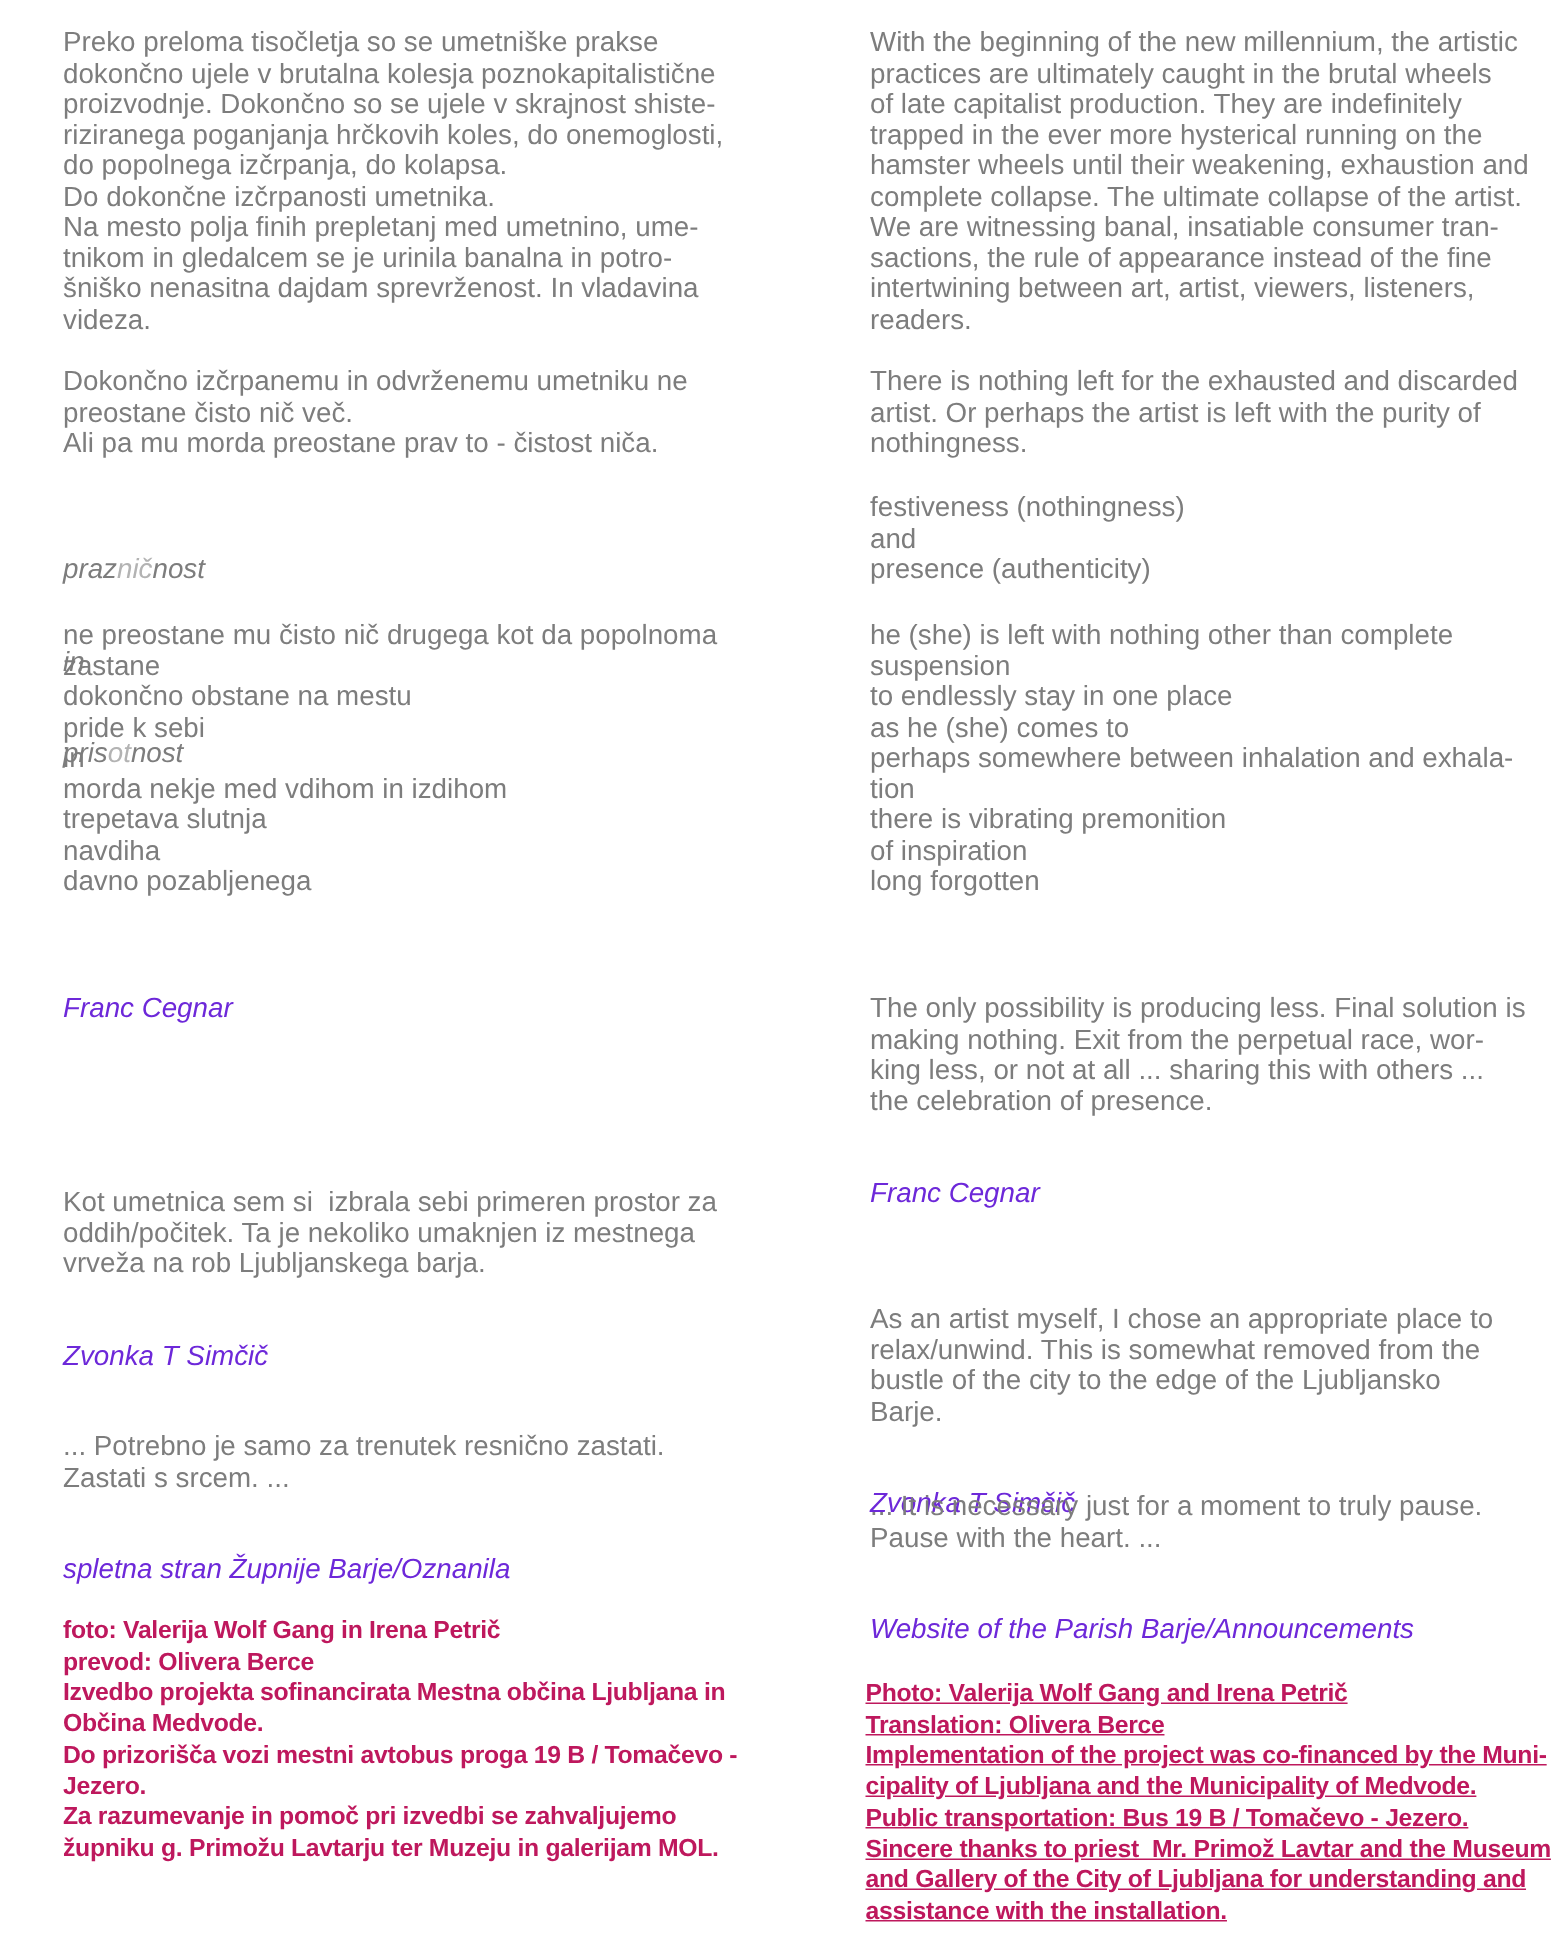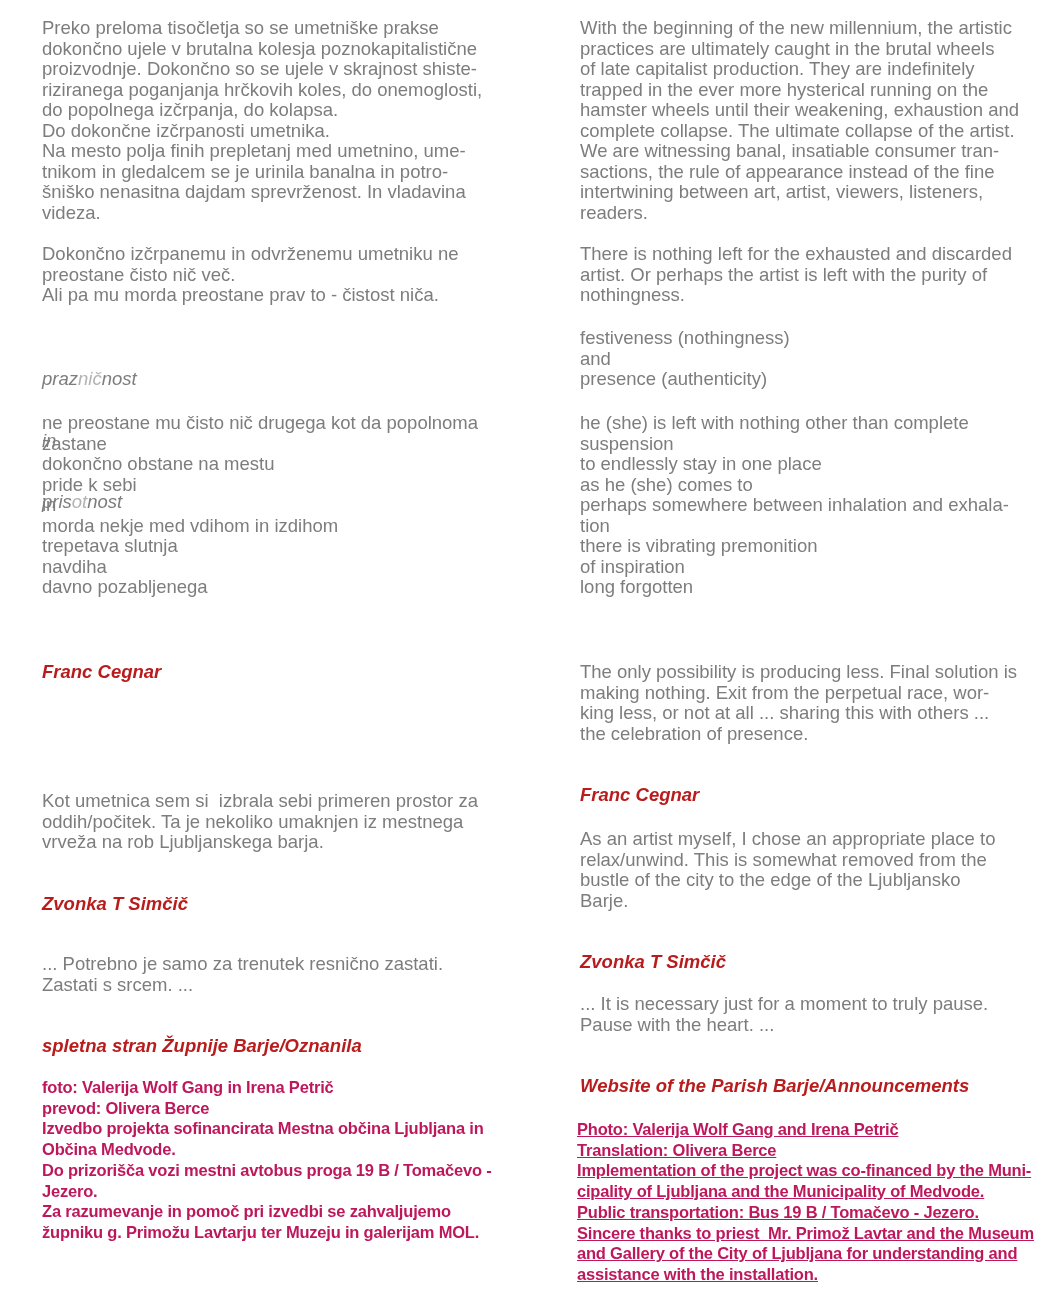--- a/index.html
+++ b/index.html
@@ -16,23 +16,23 @@
     position: absolute;
     white-space: pre;
     font-size: 18.5px;
     line-height: 20.5px;
     color: #7d7d7d;
     letter-spacing: 0;
   }
   .col-left  { left: 2px; }
   .col-right { left: 540px; }
   .author {
-    font-weight: bold;
+    font-weight: normal;
     font-style: italic;
-    color: #b91c1c;
+    color: #6d28d9;
     white-space: pre;
   }
   .credits {
     font-weight: bold;
     color: #be185d;
     font-size: 16.5px;
     line-height: 20.7px;
     letter-spacing: -0.2px;
   }
   .credits.col-right { left: 537px; text-decoration: underline; }
@@ -131,21 +131,21 @@
 long forgotten</div>
 
   <div class="blk col-right" style="top:621px">
     <div>The only possibility is producing less. Final solution is
 making nothing. Exit from the perpetual race, wor-
 king less, or not at all ... sharing this with others ...
 the celebration of presence.</div>
     <div class="author">Franc Cegnar</div>
   </div>
 
-  <div class="blk col-right" style="top:788px">
+  <div class="blk col-right" style="top:828px">
     <div>As an artist myself, I chose an appropriate place to
 relax/unwind. This is somewhat removed from the
 bustle of the city to the edge of the Ljubljansko
 Barje.</div>
     <div class="author">Zvonka T Simčič</div>
   </div>
 
   <div class="blk col-right" style="top:953px">
     <div>... It is necessary just for a moment to truly pause.
 Pause with the heart. ...</div>

